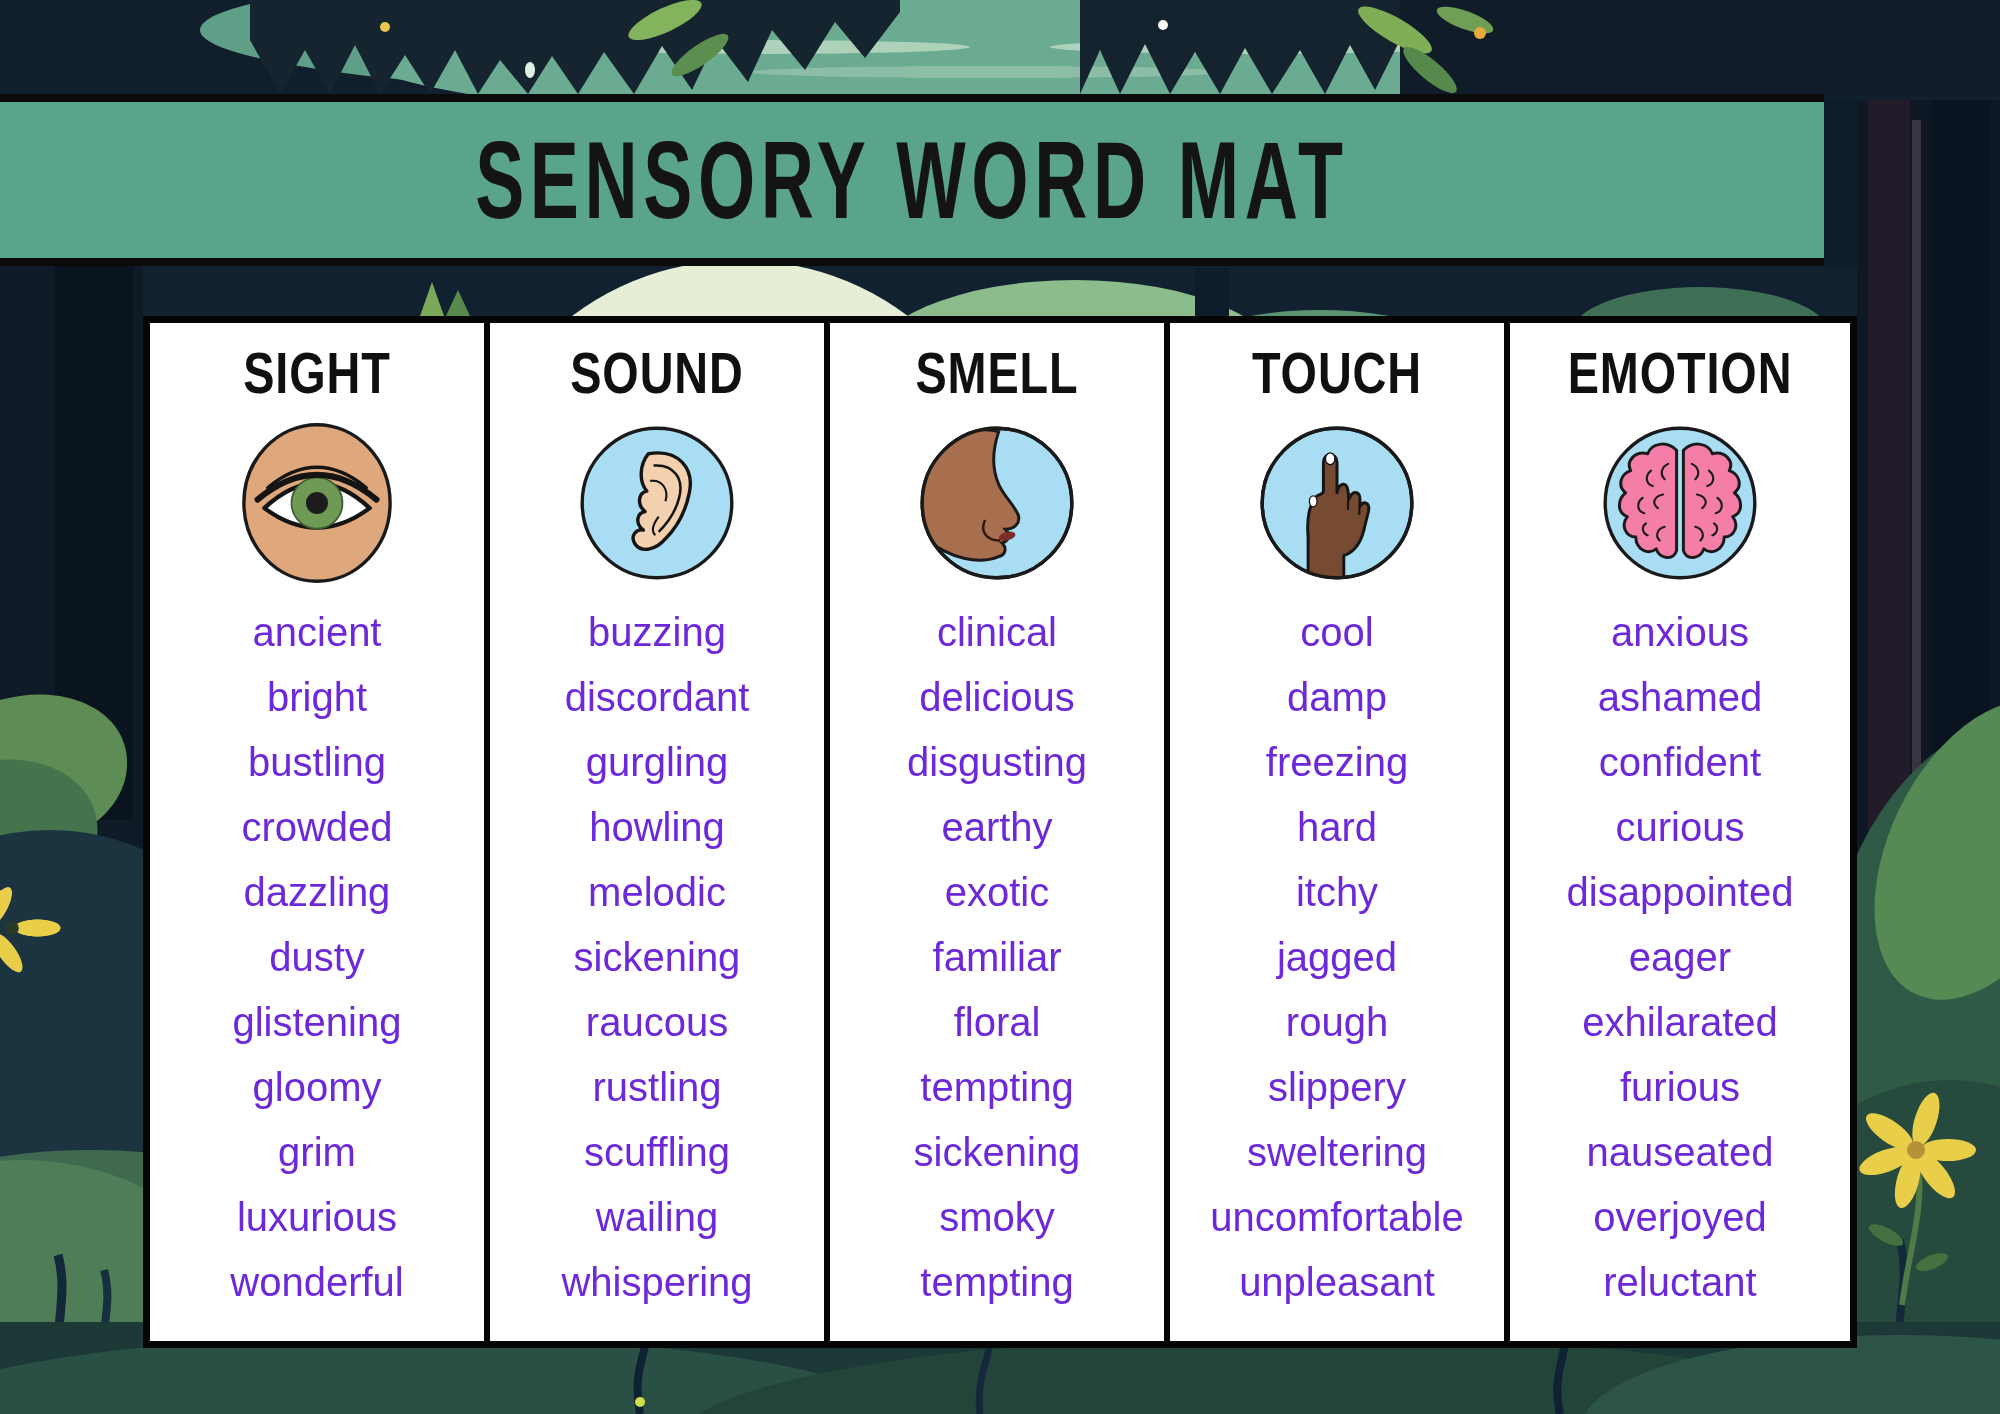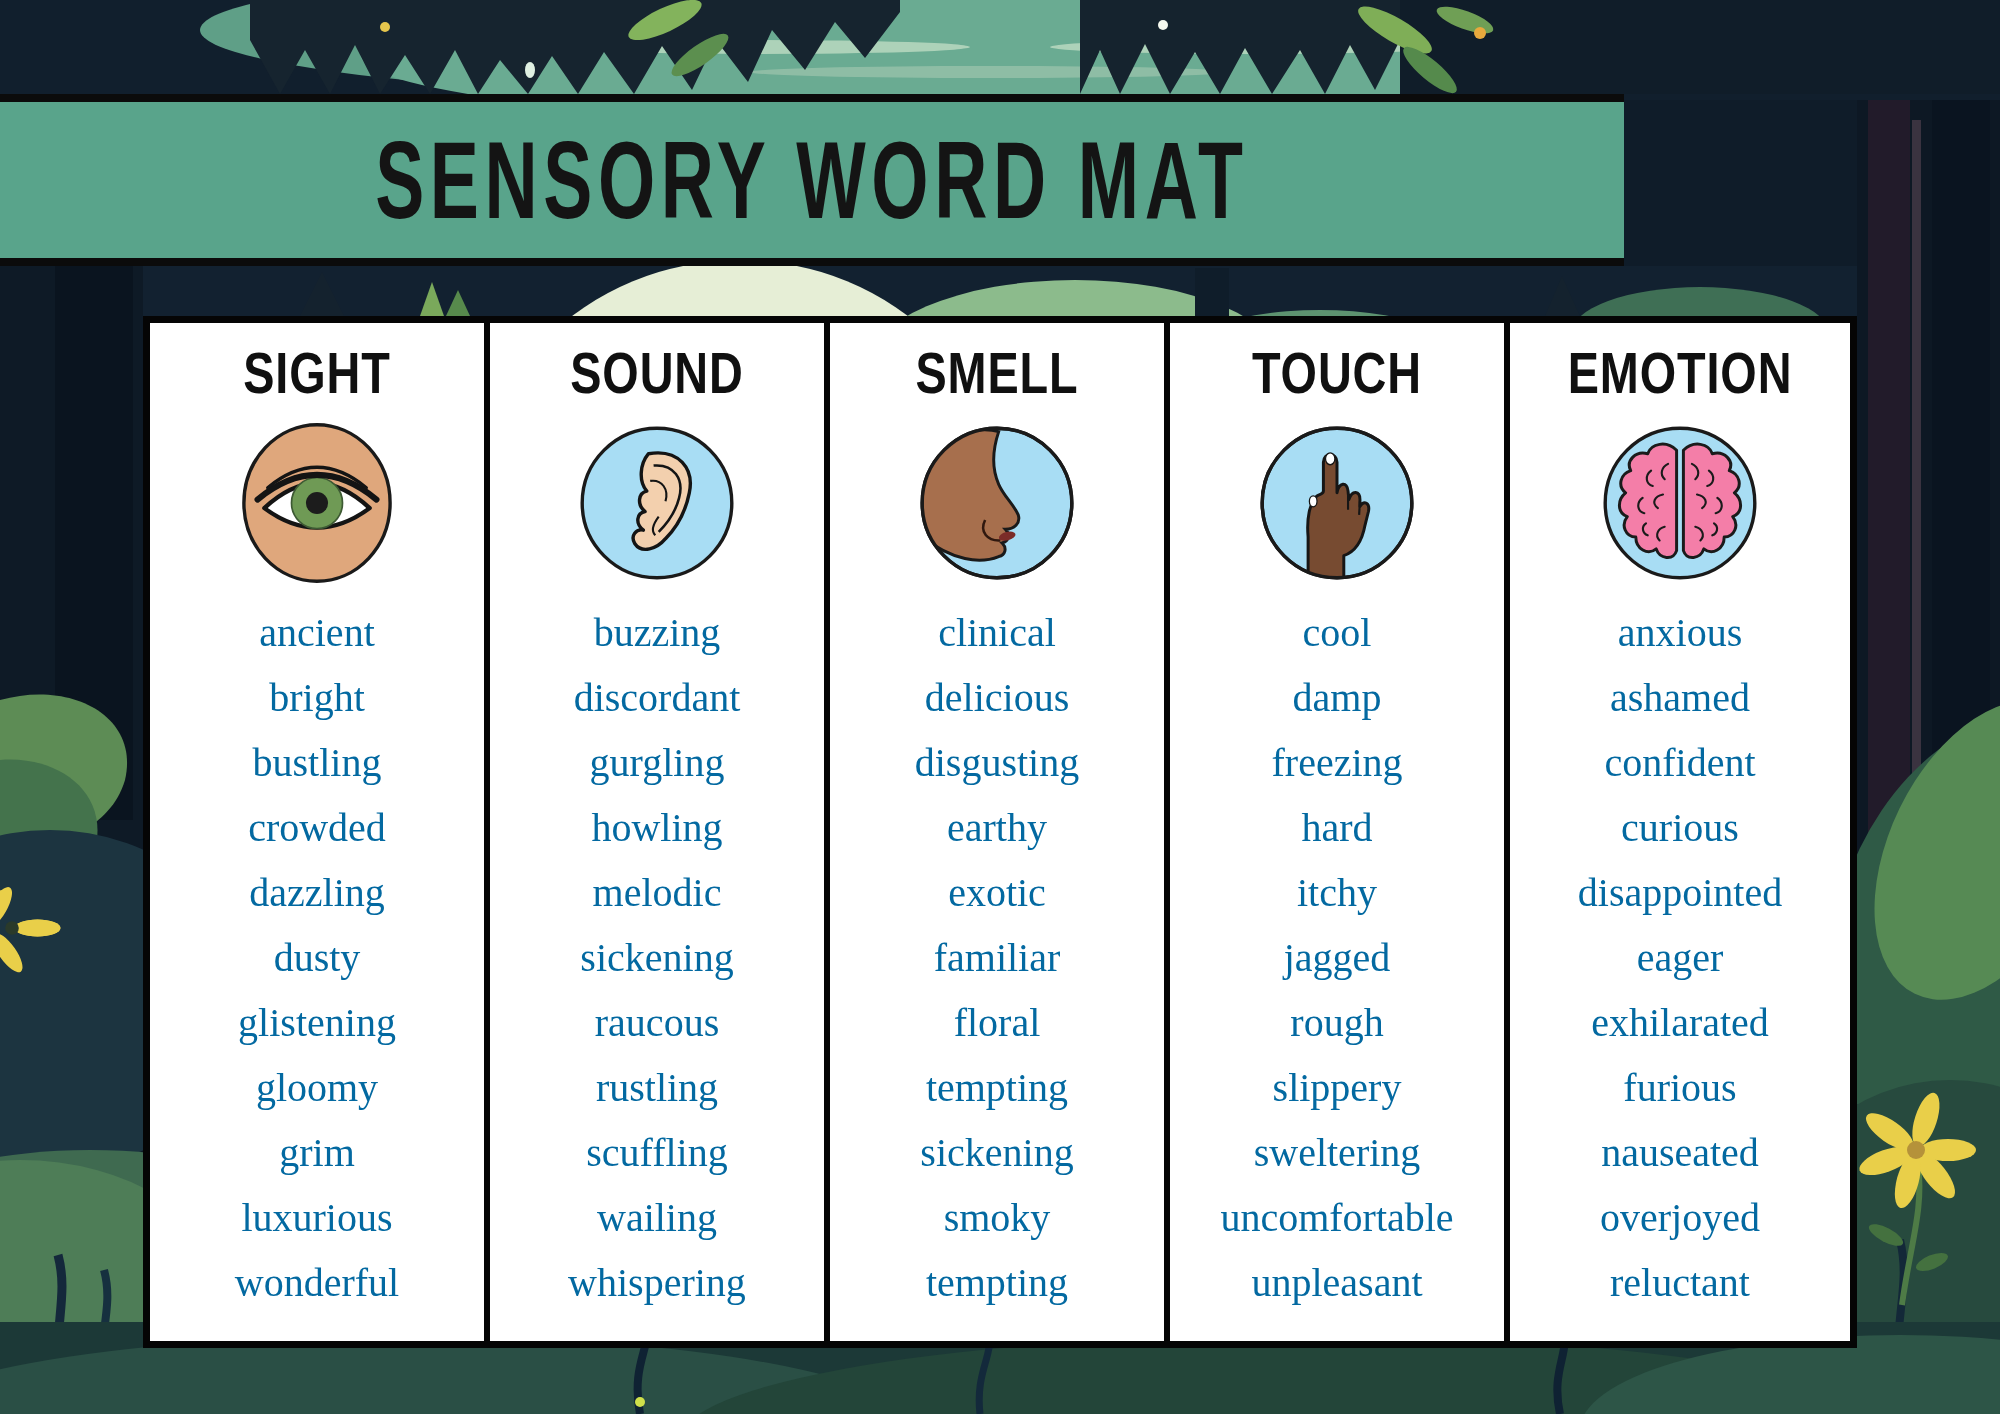--- a/index.html
+++ b/index.html
@@ -1,43 +1,43 @@
 <!DOCTYPE html>
 <html><head>
 <meta charset="utf-8">
 <style>
   html,body{margin:0;padding:0;background:#0e1b27;}
   .stage{position:relative;width:2000px;height:1414px;overflow:hidden;
          font-family:"Liberation Sans",sans-serif;background:#0f1c29;}
   .bg{position:absolute;left:0;top:0;width:2000px;height:1414px;}
 
   
-  .title-band{position:absolute;left:0;top:94px;width:1624px;height:172px;
+  .title-band{position:absolute;left:0;top:94px;width:1824px;height:172px;
     box-sizing:border-box;background:#59a48b;
     border-top:8px solid #0b0b0b;border-bottom:8px solid #0b0b0b;
     display:flex;align-items:center;justify-content:center;}
   .title-band h1{margin:0;color:#141414;font-weight:700;font-size:92px;
     letter-spacing:7px;transform:scale(0.8,1.18);transform-origin:center;
     white-space:nowrap;}
 
   
   .card{position:absolute;left:143px;top:316px;width:1714px;height:1032px;
     box-sizing:border-box;background:#ffffff;border:7px solid #050505;
     display:grid;grid-template-columns:repeat(5,1fr);}
   .column{box-sizing:border-box;border-right:6px solid #050505;
     text-align:center;overflow:hidden;}
   .column:last-child{border-right:none;}
   .column h2{margin:22px 0 0;color:#101010;font-weight:700;font-size:52px;
     letter-spacing:1px;transform:scale(0.9,1.1);transform-origin:center;
     line-height:1.1;}
   .icon-circle{width:170px;height:170px;margin:16px auto 0;}
   .icon-circle svg{width:170px;height:170px;display:block;}
   .words{list-style:none;margin:12px 0 0;padding:0;}
-  .word{font-family:Liberation Serif, serif;font-size:40px;line-height:65px;
-    color:#0369a1;white-space:nowrap;}
+  .word{font-family:Liberation Sans, sans-serif;font-size:40px;line-height:65px;
+    color:#6d28d9;white-space:nowrap;}
 </style>
 </head>
 <body>
 
 <div class="stage">
 
   <svg class="bg" viewBox="0 0 2000 1414" aria-hidden="true">
 
     <rect x="0" y="0" width="2000" height="1414" fill="#0f1c29"></rect>
 

